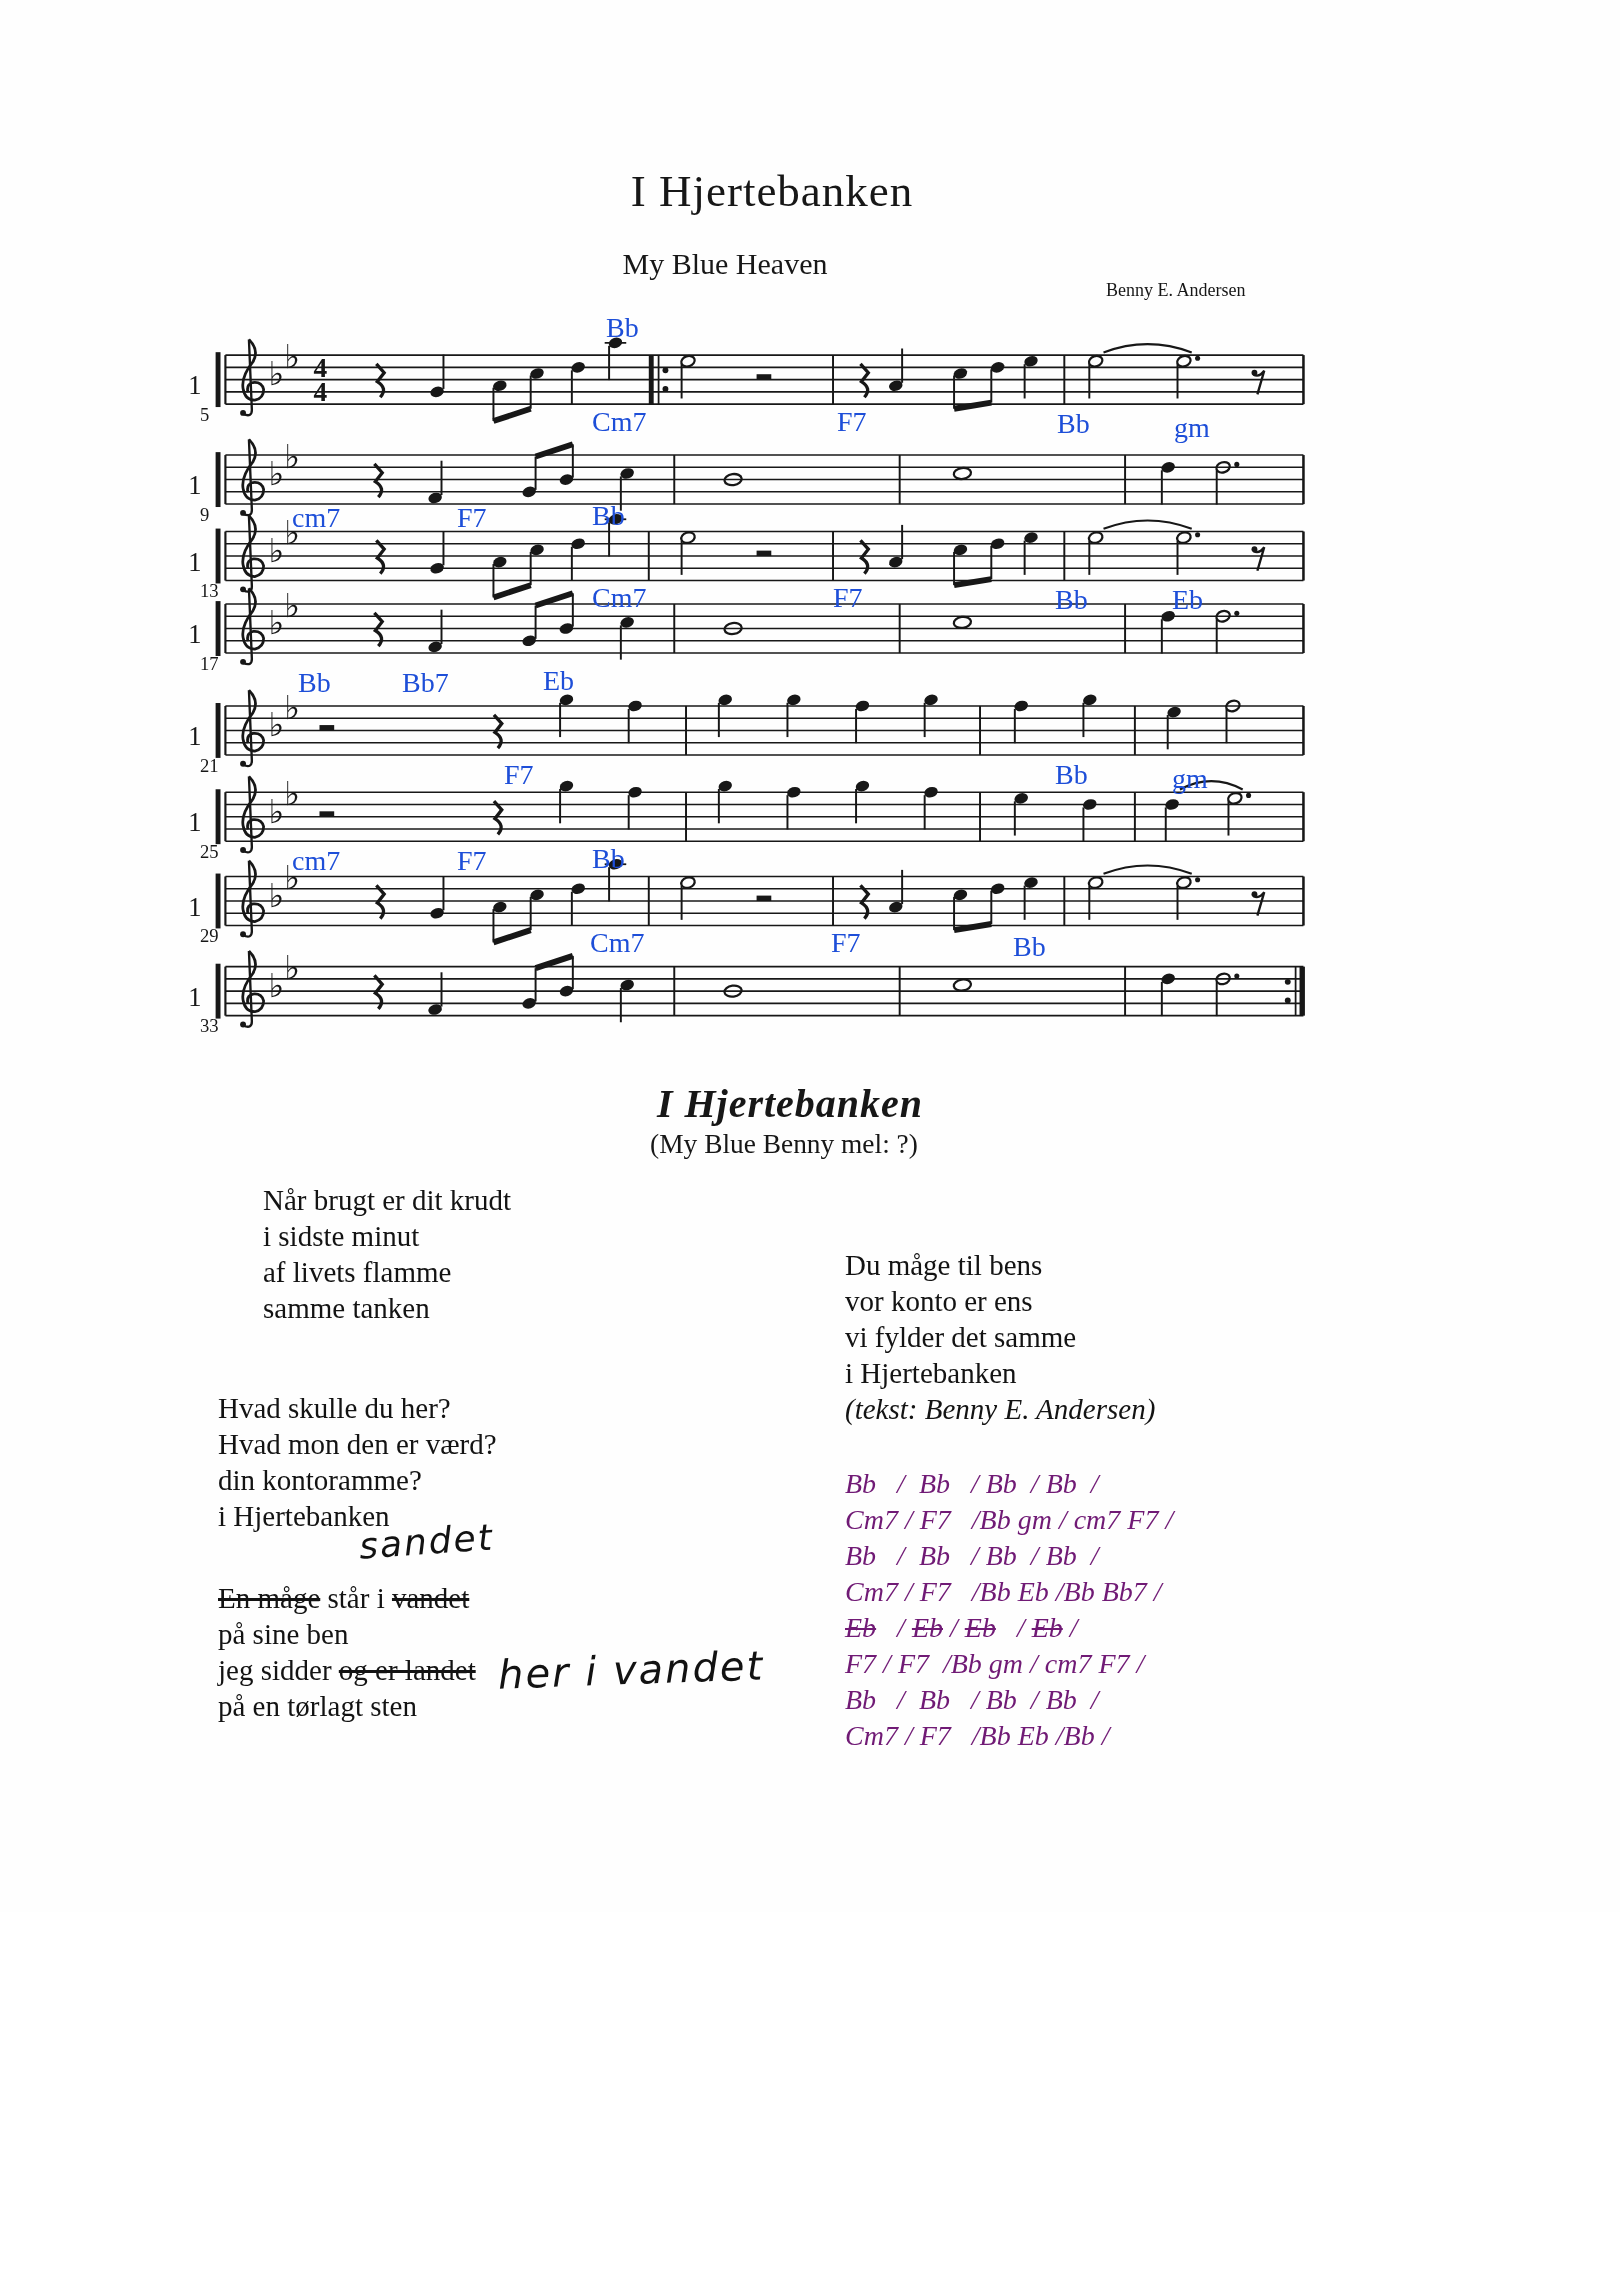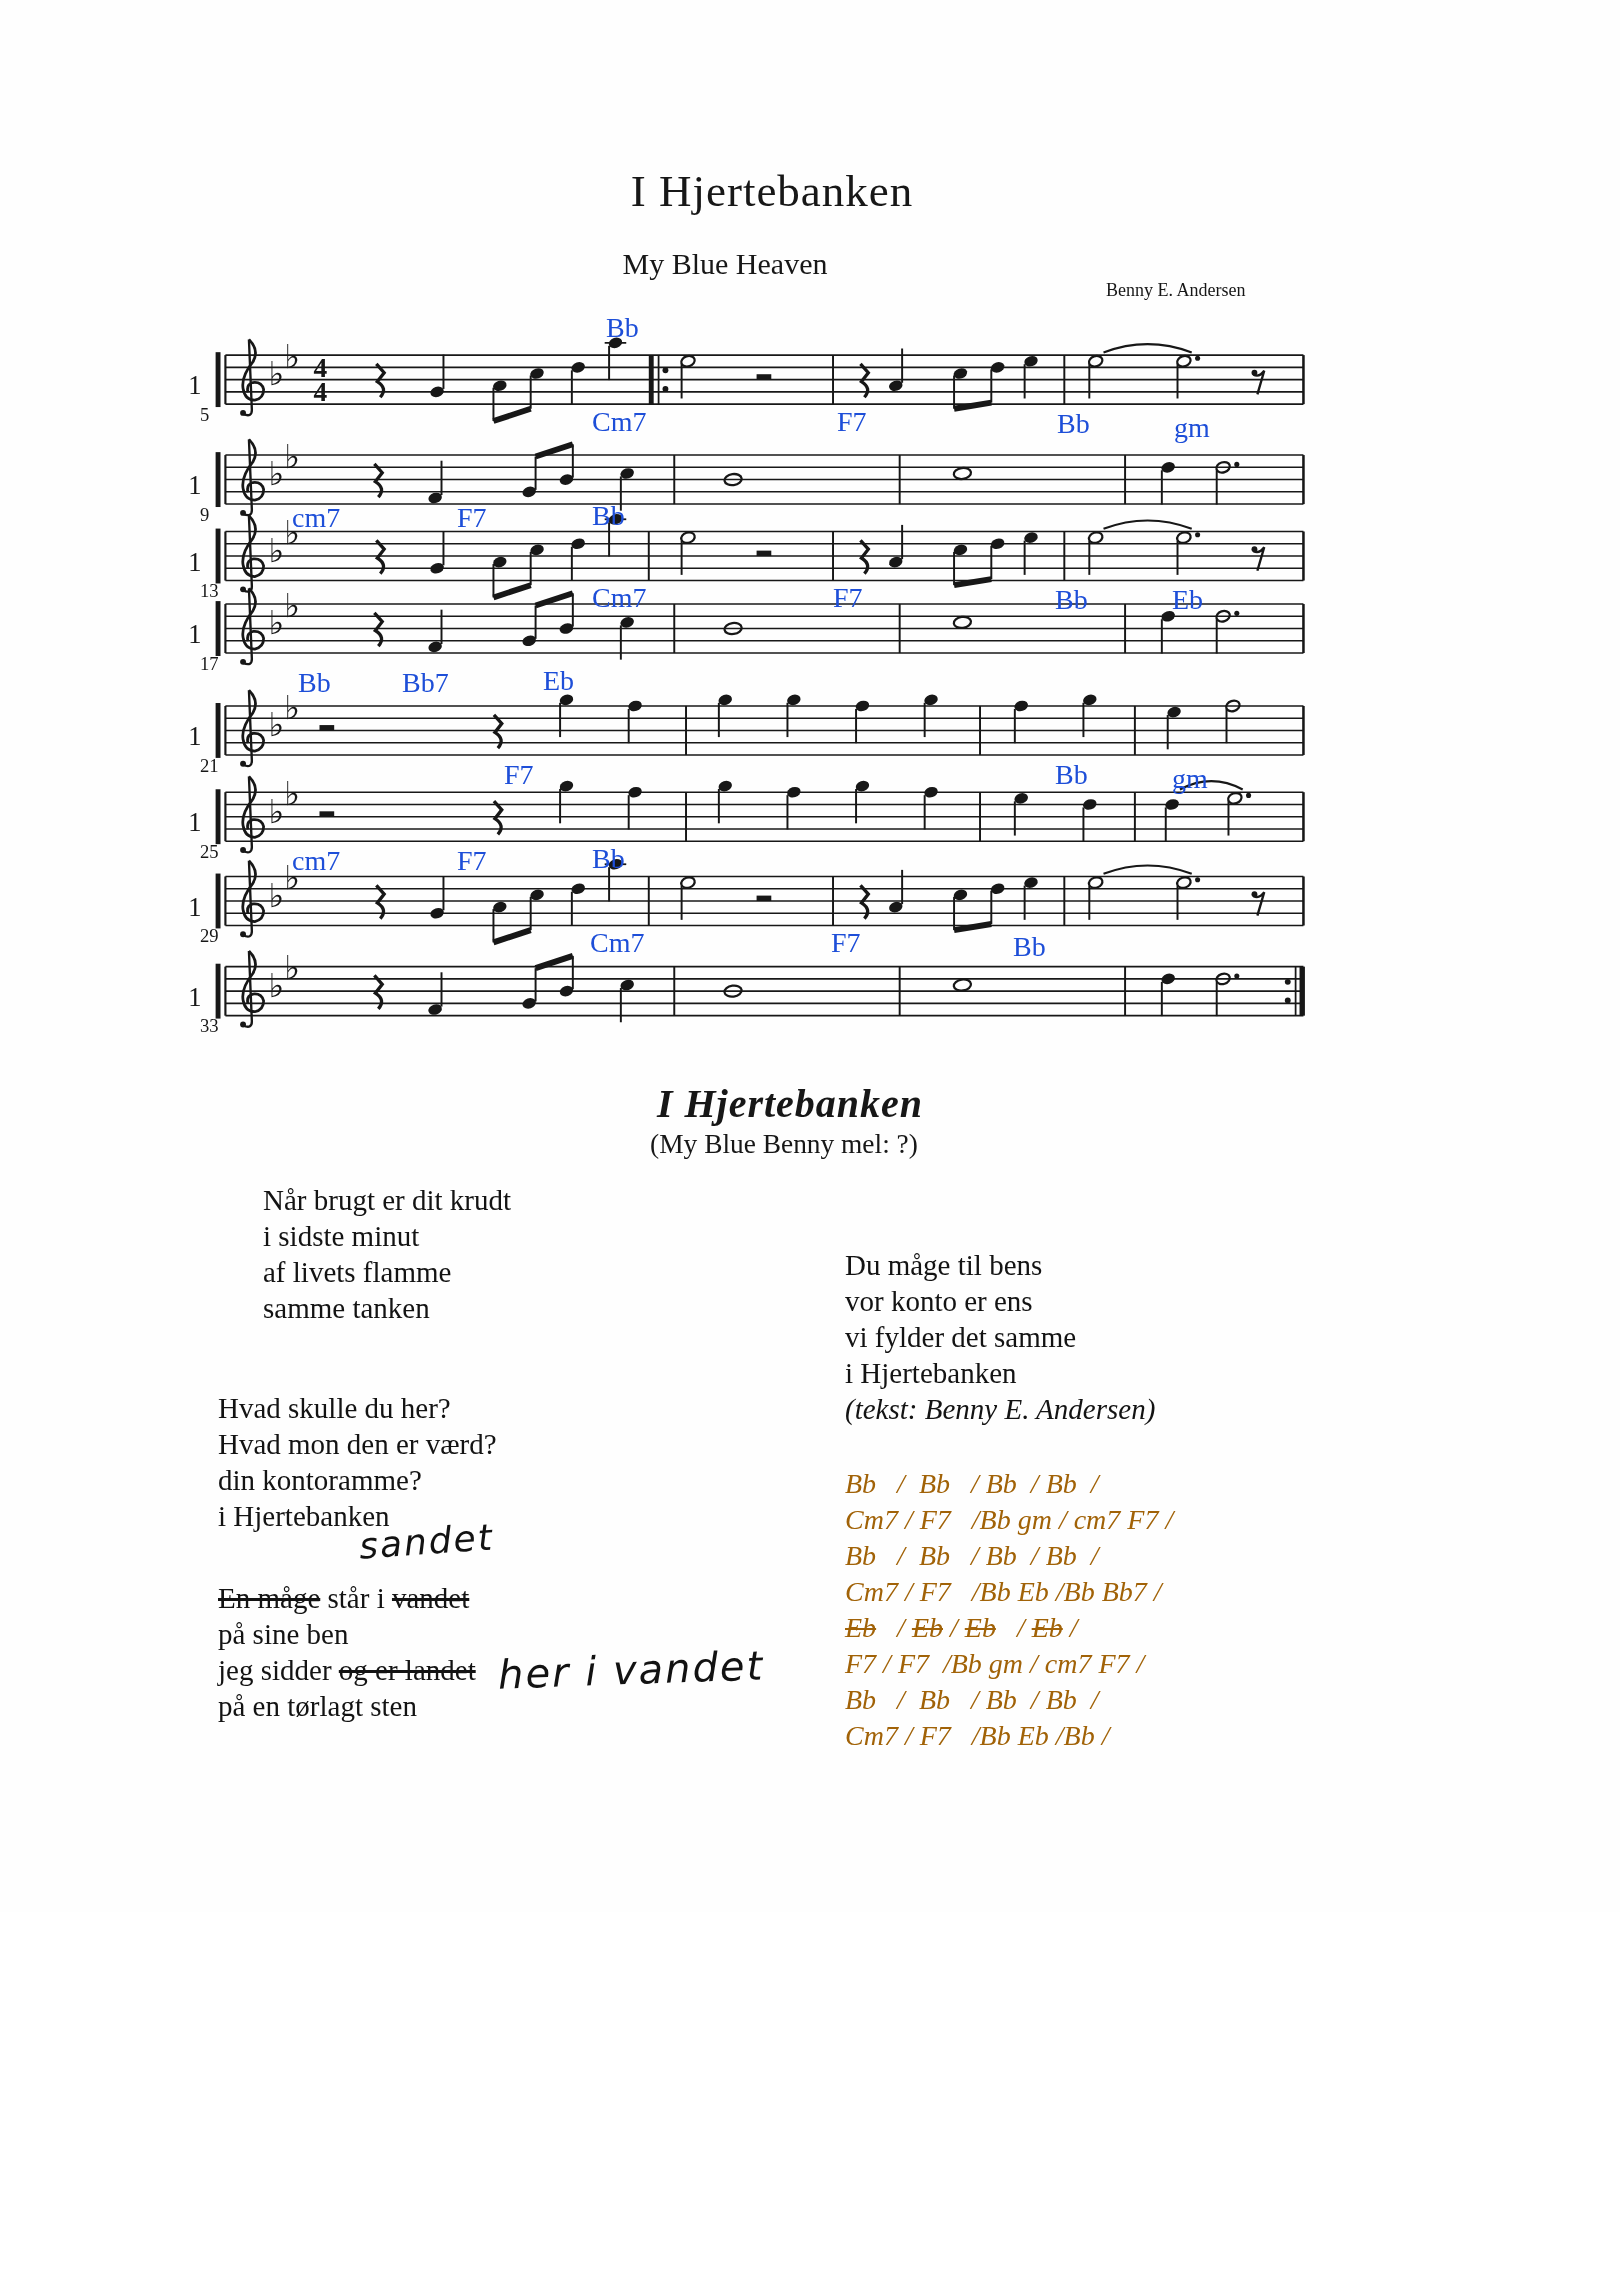--- a/index.html
+++ b/index.html
@@ -8,21 +8,21 @@
   .abs{position:absolute;}
   .title{font-size:45px;letter-spacing:1px;transform:translateX(-50%);white-space:nowrap;}
   .subtitle{font-size:30px;transform:translateX(-50%);white-space:nowrap;}
   .composer{font-size:18px;white-space:nowrap;}
   .chord{position:absolute;font-size:28px;color:#1d4ed8;white-space:nowrap;}
   #score-svg{position:absolute;left:0;top:0;}
   .section-title{font-size:40px;font-weight:bold;font-style:italic;transform:translateX(-50%);white-space:nowrap;letter-spacing:1px;}
   .section-sub{font-size:27.4px;transform:translateX(-50%);white-space:nowrap;}
   .stanza{position:absolute;font-size:29px;line-height:36px;white-space:pre;color:#131313;}
   .stanza .credit{font-style:italic;}
-  .chart{position:absolute;font-size:28px;line-height:36px;font-style:italic;white-space:pre;color:#a16207;}
+  .chart{position:absolute;font-size:28px;line-height:36px;font-style:italic;white-space:pre;color:#701a75;}
   .strike{text-decoration:line-through;text-decoration-thickness:2.5px;}
   .strike-light{text-decoration:line-through;text-decoration-thickness:2px;}
   .hand{position:absolute;font-family:"DejaVu Sans",sans-serif;font-style:italic;color:#121212;
         white-space:nowrap;letter-spacing:2px;}
 </style>
 </head>
 <body>
 
 <div class="page">
 

